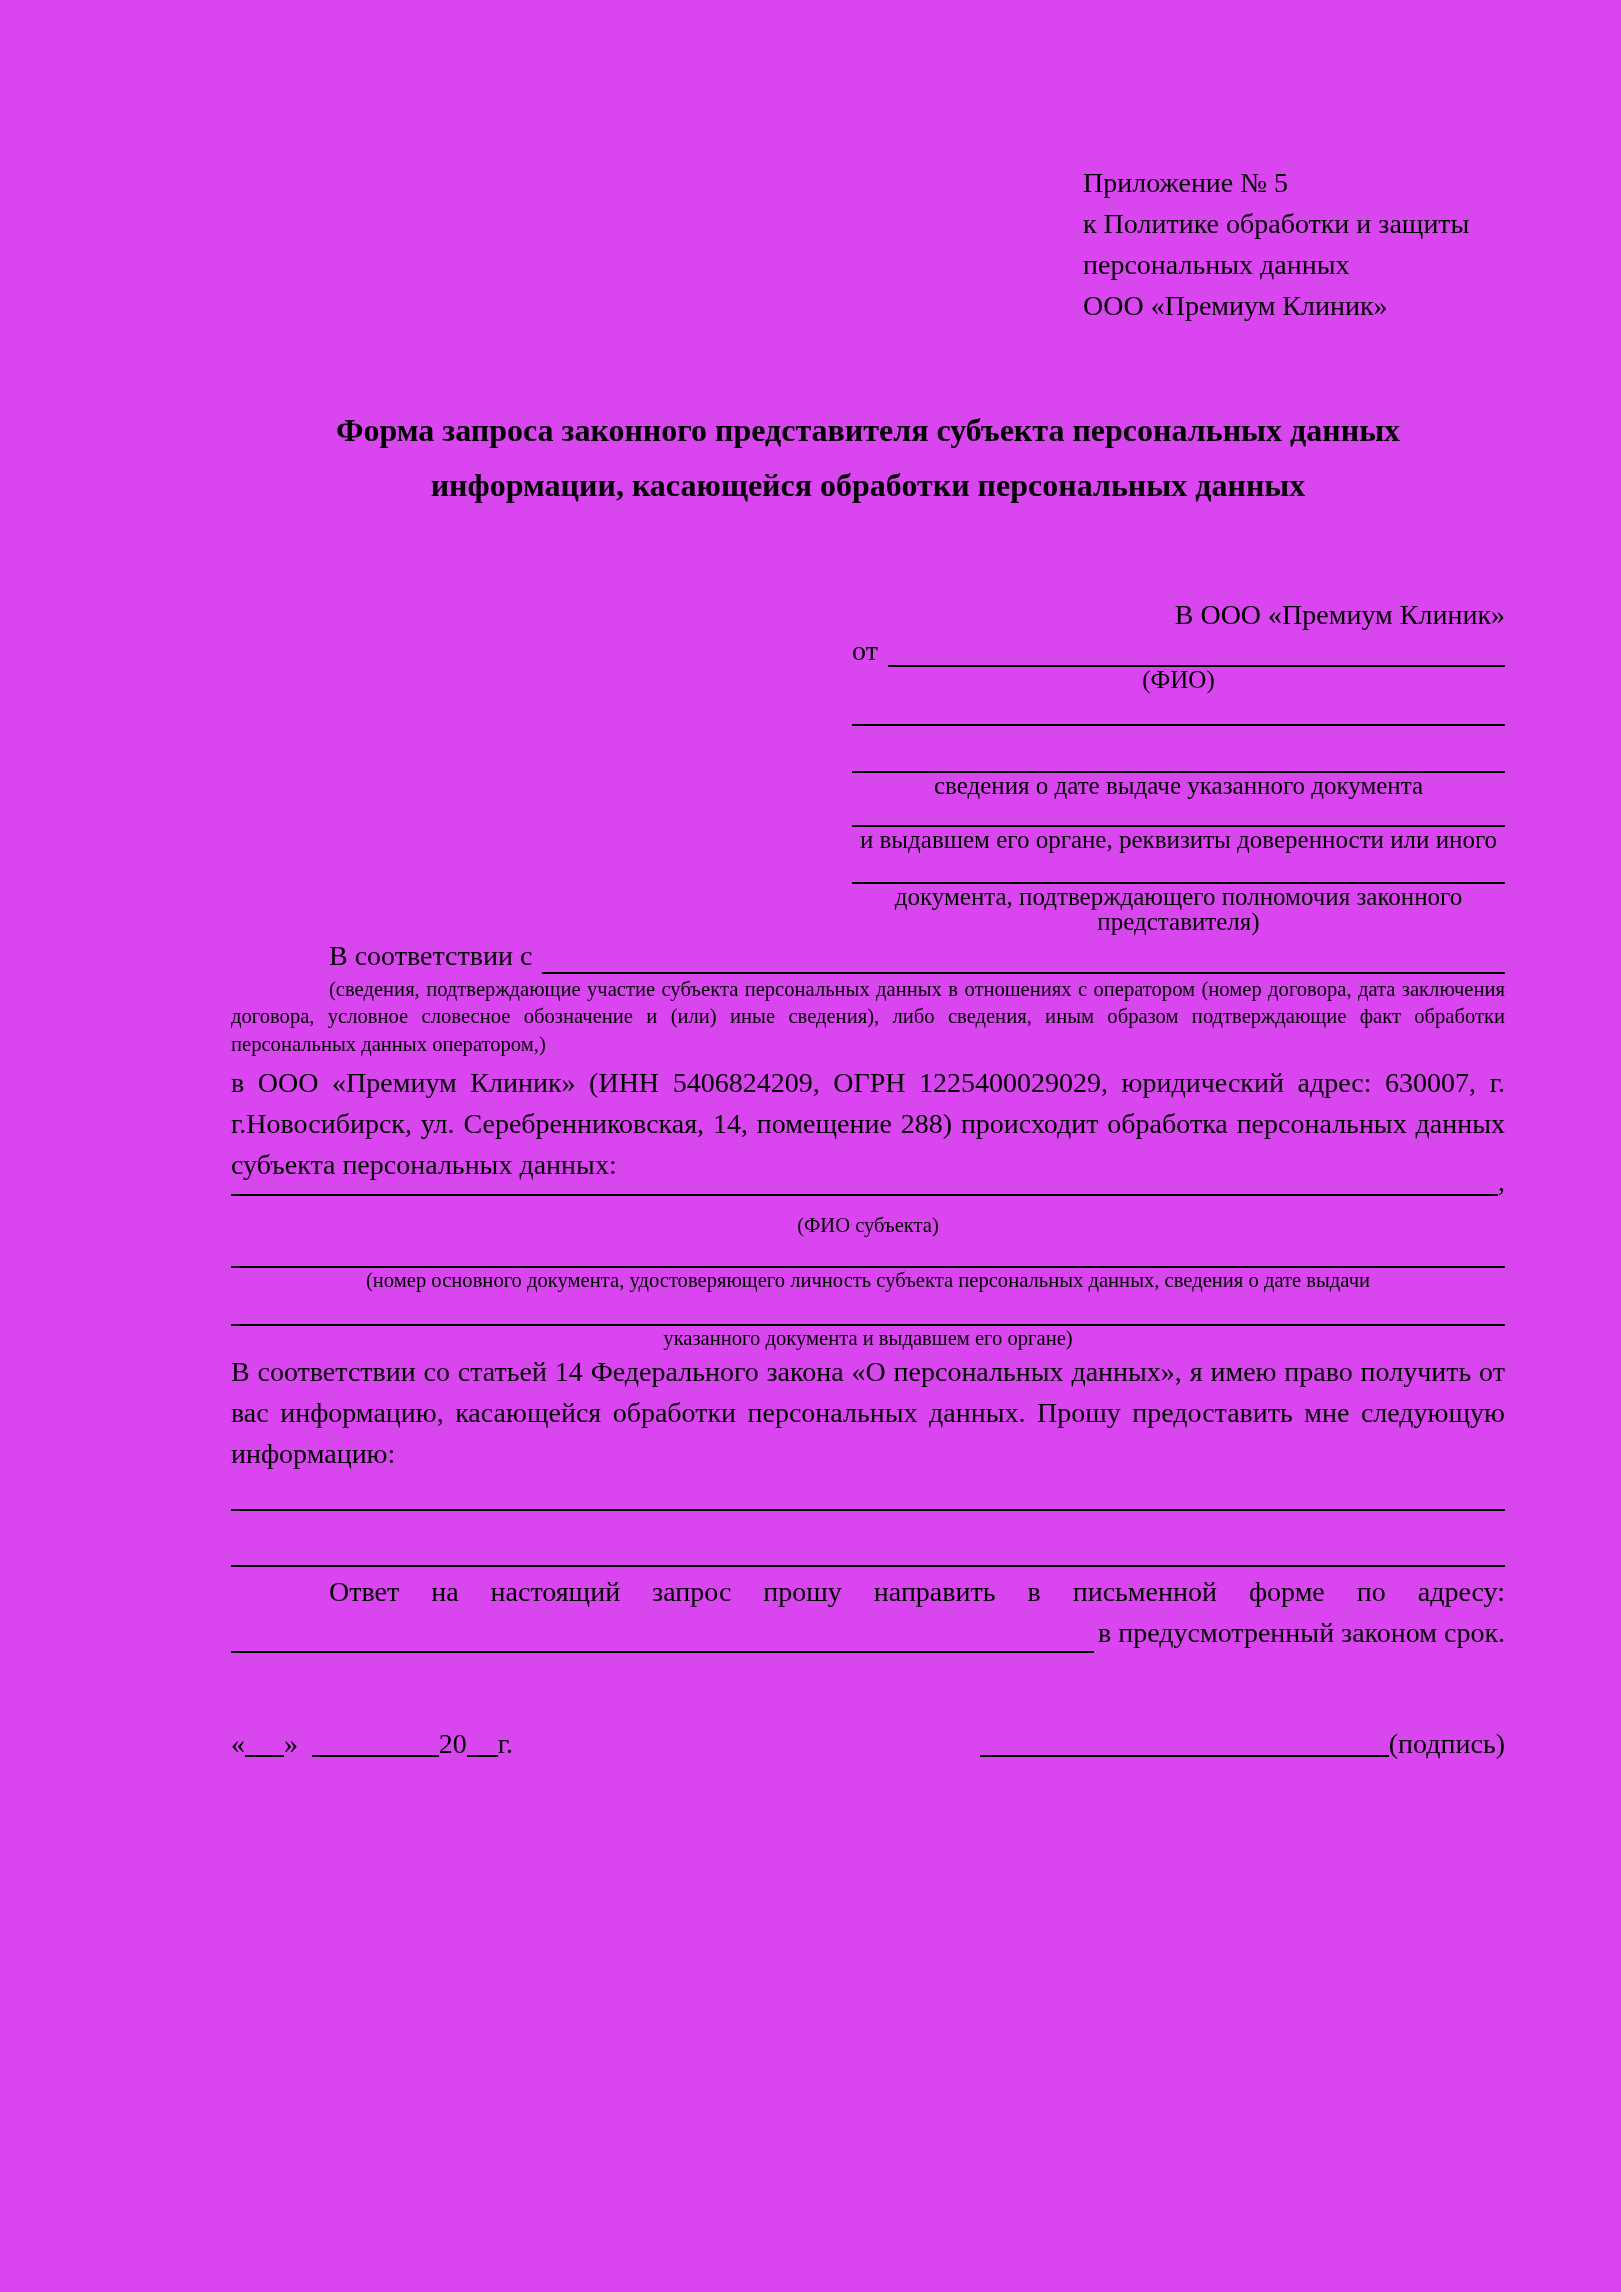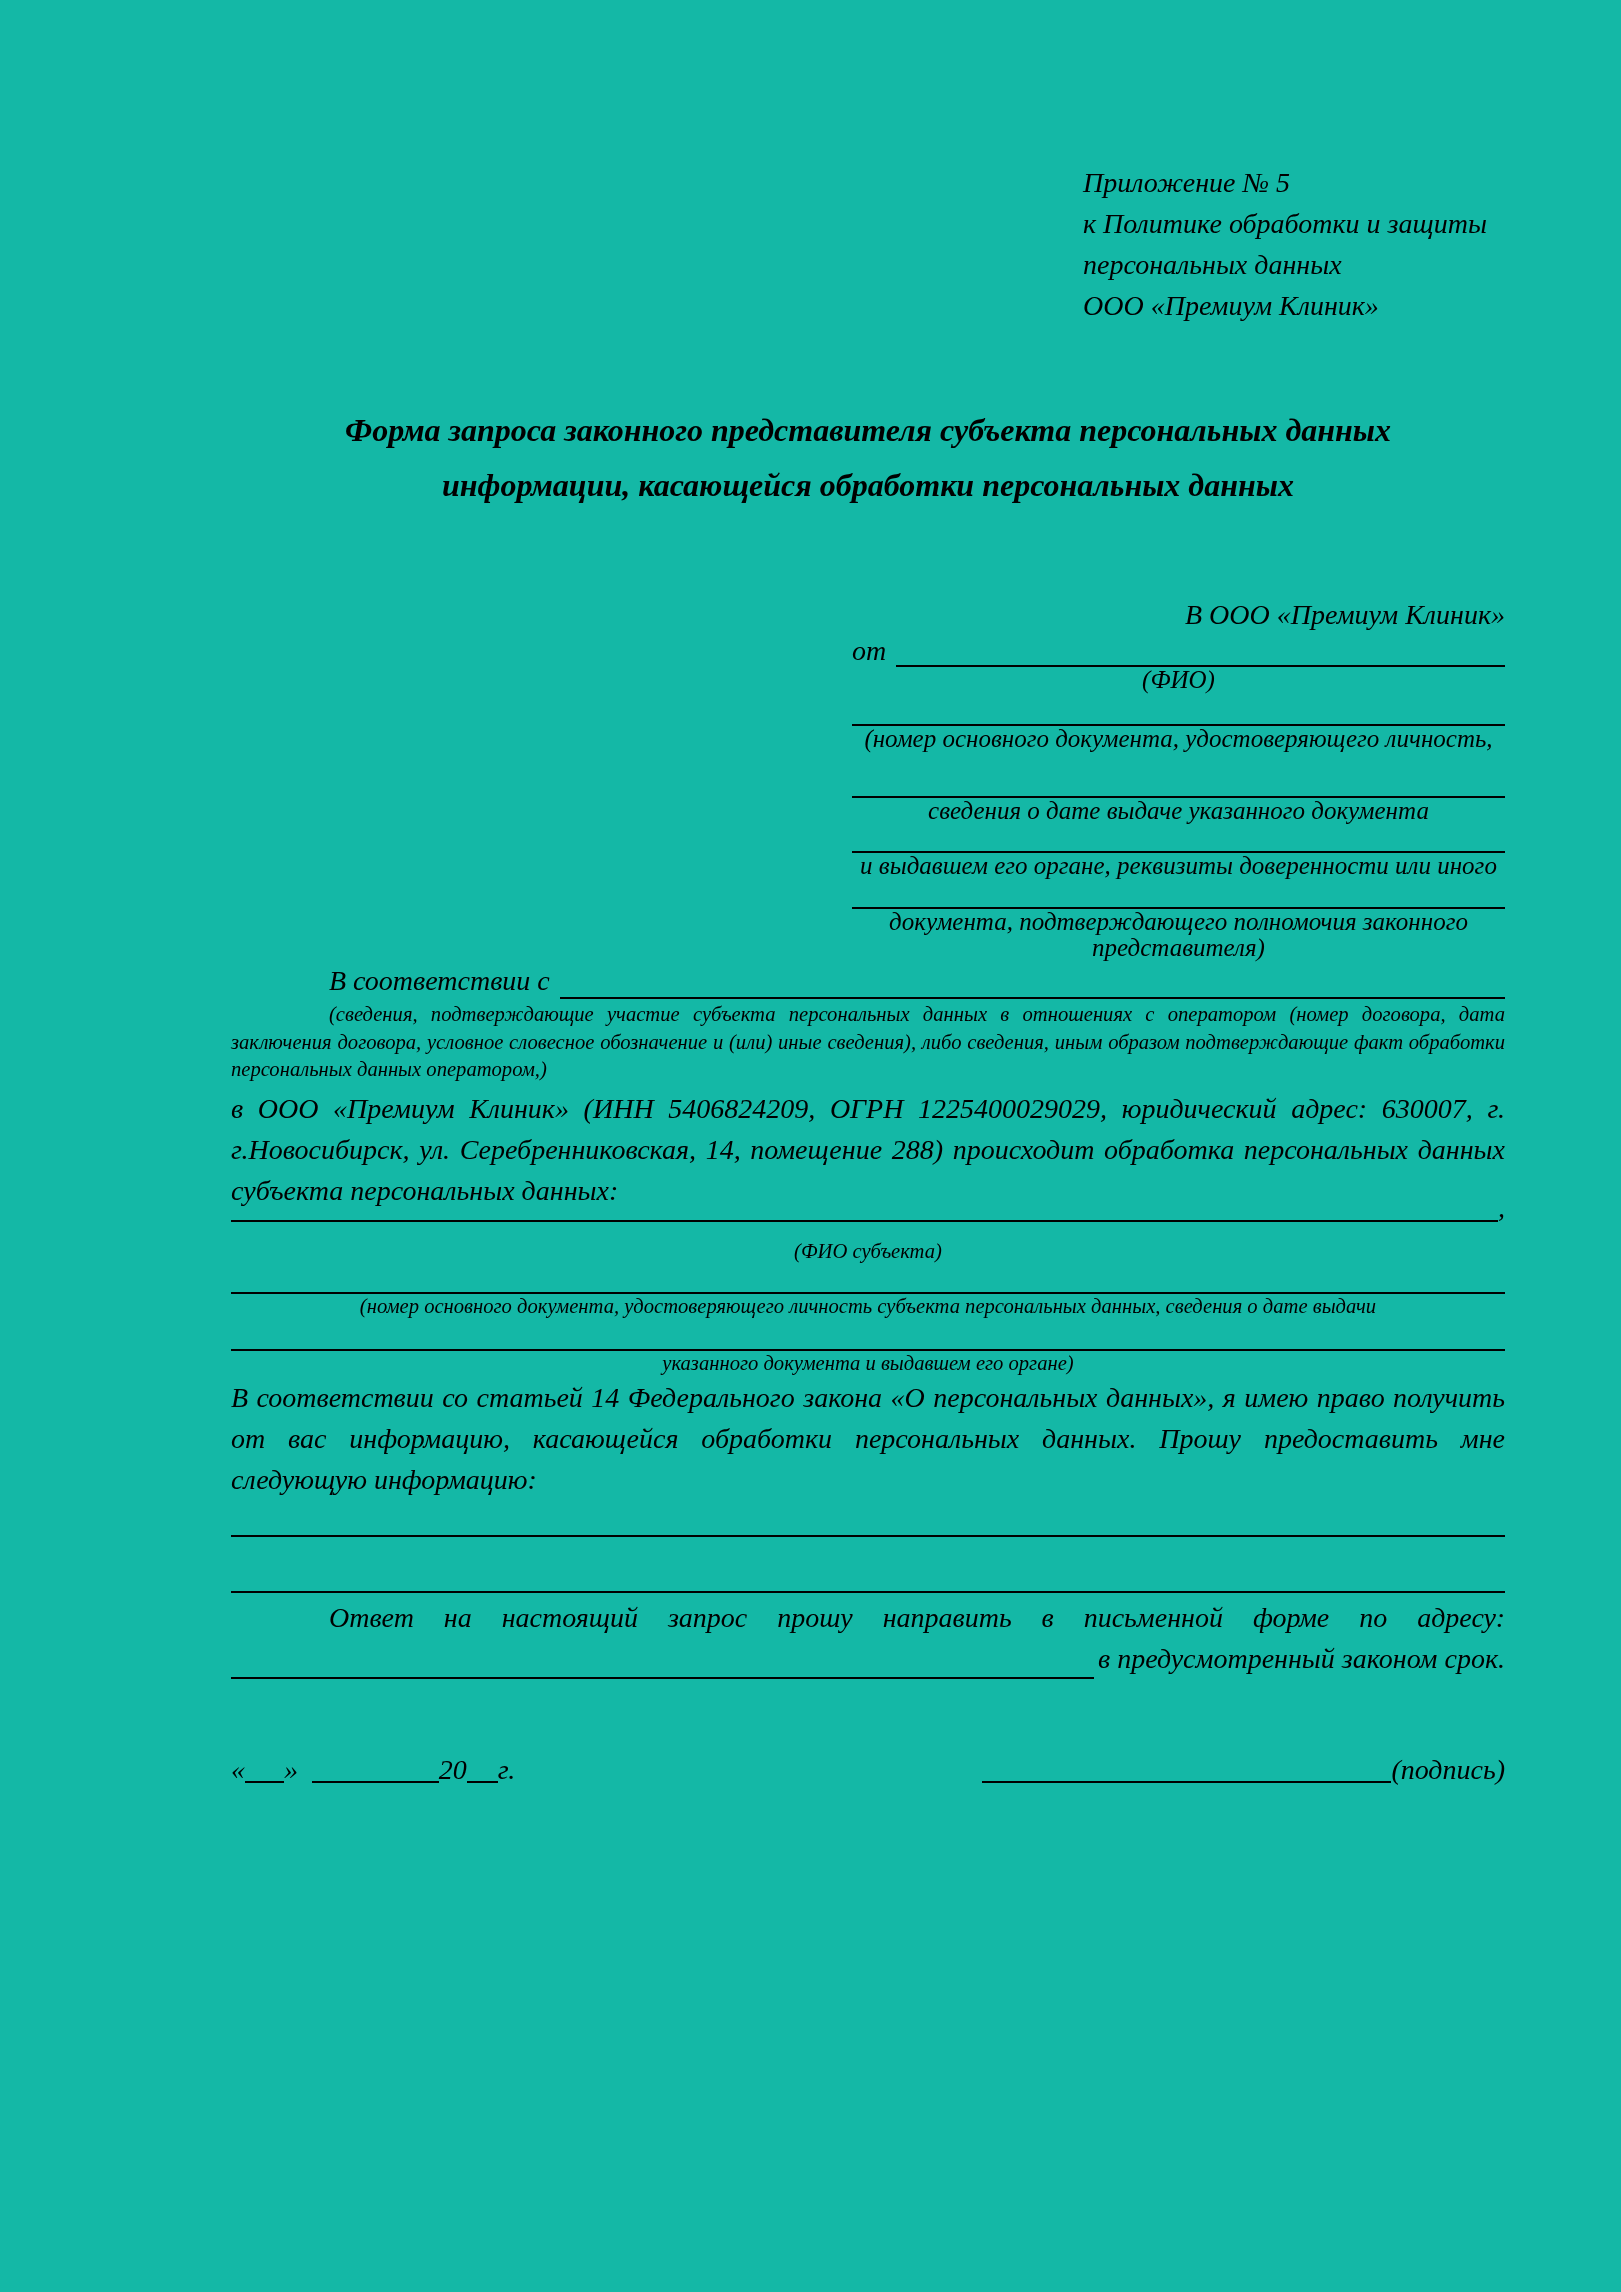--- a/index.html
+++ b/index.html
@@ -1,26 +1,25 @@
 <!DOCTYPE html>
 <html><head>
 <meta charset="utf-8">
 <style>
   html,body{margin:0;padding:0;background:#ffffff;}
   .page{
     position:relative;
     width:1621px;height:2293px;
     box-sizing:border-box;
     padding:162px 116px 0 231px;
-    background:#14b8a6;
+    background:#d946ef;
     color:#000;
     font-family:"Liberation Serif","DejaVu Serif",serif;
     font-size:28px;
     overflow:hidden;
-    font-style:italic;
   }
   
   .hdr{margin-left:852px;line-height:41px;}
   
   .title{margin-top:77px;text-align:center;font-weight:bold;font-size:32px;line-height:55px;}
   
   .addr{margin-left:621px;width:653px;margin-top:82px;}
   .addr-to{line-height:39px;text-align:right;}
   .flexline{display:flex;align-items:flex-end;}
   .addr-from{height:33px;}
@@ -80,21 +79,20 @@
 
   <div class="addr">
     <div class="addr-to">В ООО «Премиум Клиник»</div>
     <div class="flexline addr-from">
       <span class="lbl">от</span>
       <span class="fill"></span>
     </div>
     <div class="cap">(ФИО)</div>
 
     <div class="u-row r1"></div>
-    <div class="cap">(номер основного документа, удостоверяющего личность,</div>
 
     <div class="u-row r2"></div>
     <div class="cap">сведения о дате выдаче указанного документа</div>
 
     <div class="u-row r3"></div>
     <div class="cap">и выдавшем его органе, реквизиты доверенности или иного</div>
 
     <div class="u-row r4"></div>
     <div class="cap">документа, подтверждающего полномочия законного представителя)</div>
   </div>

